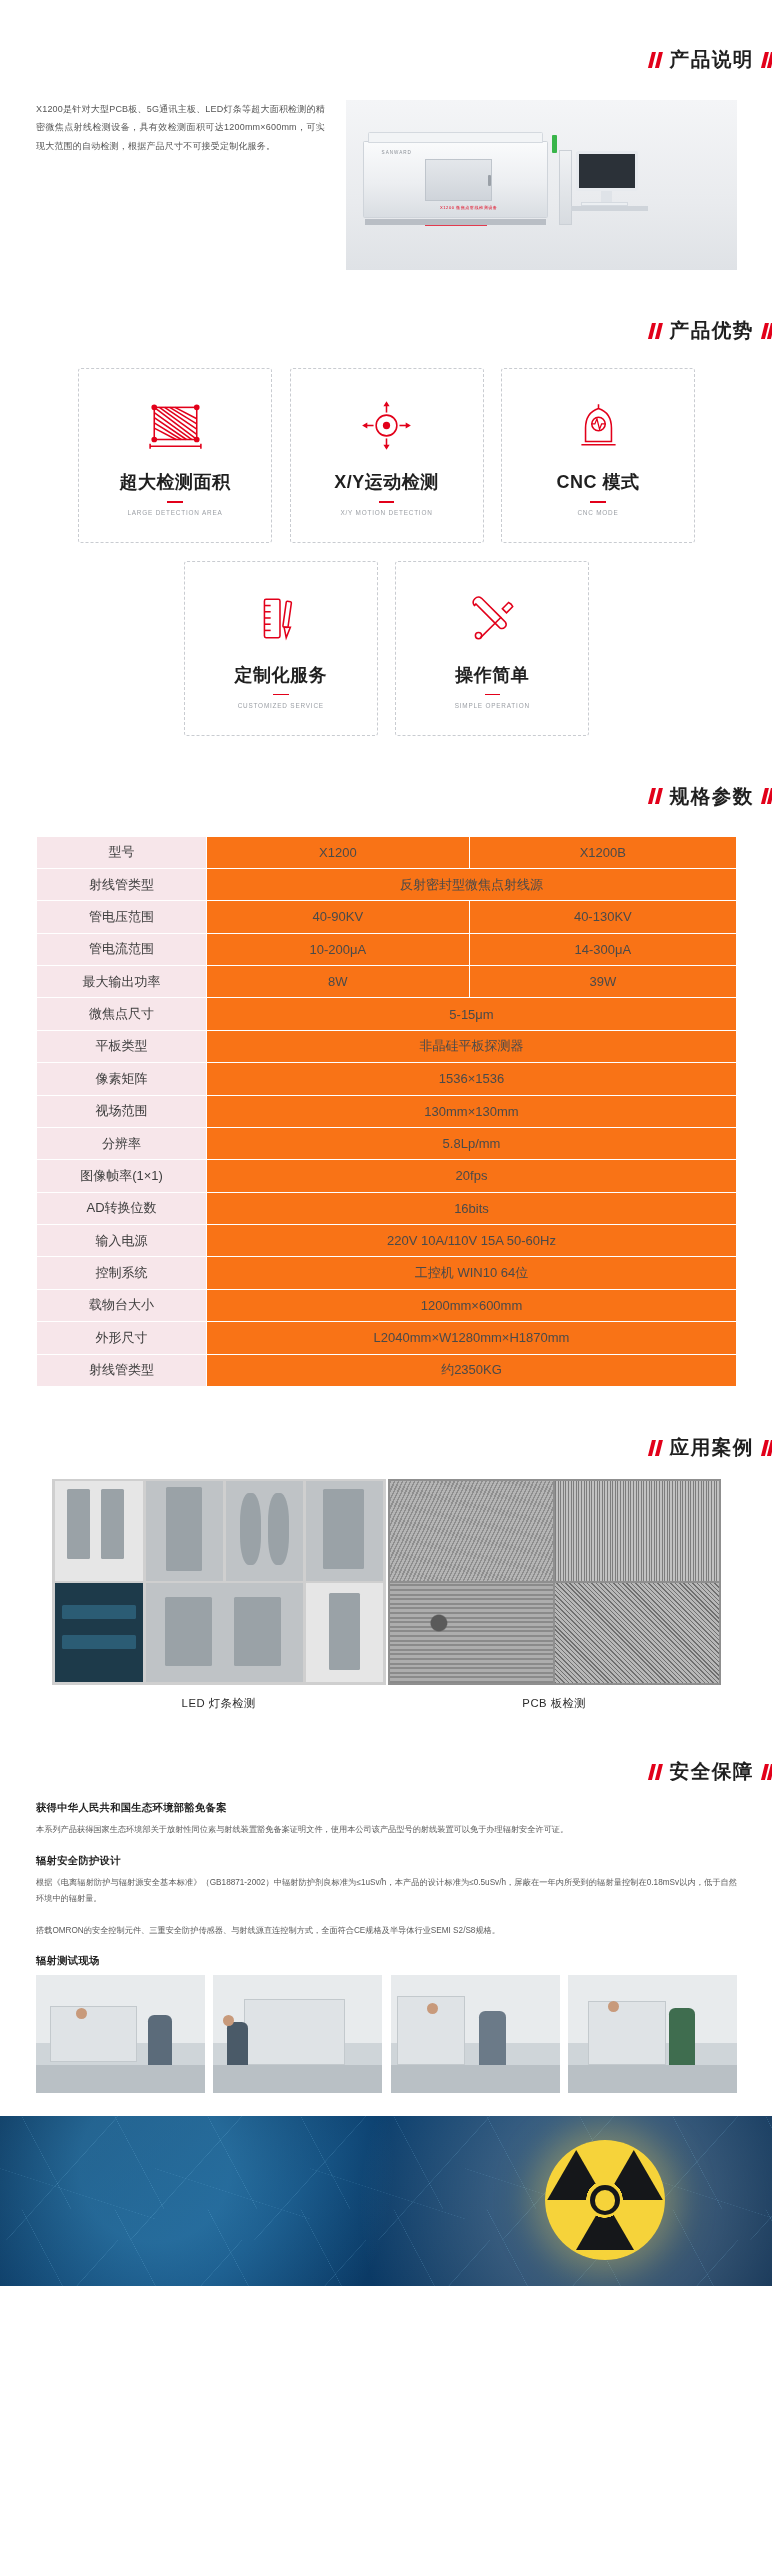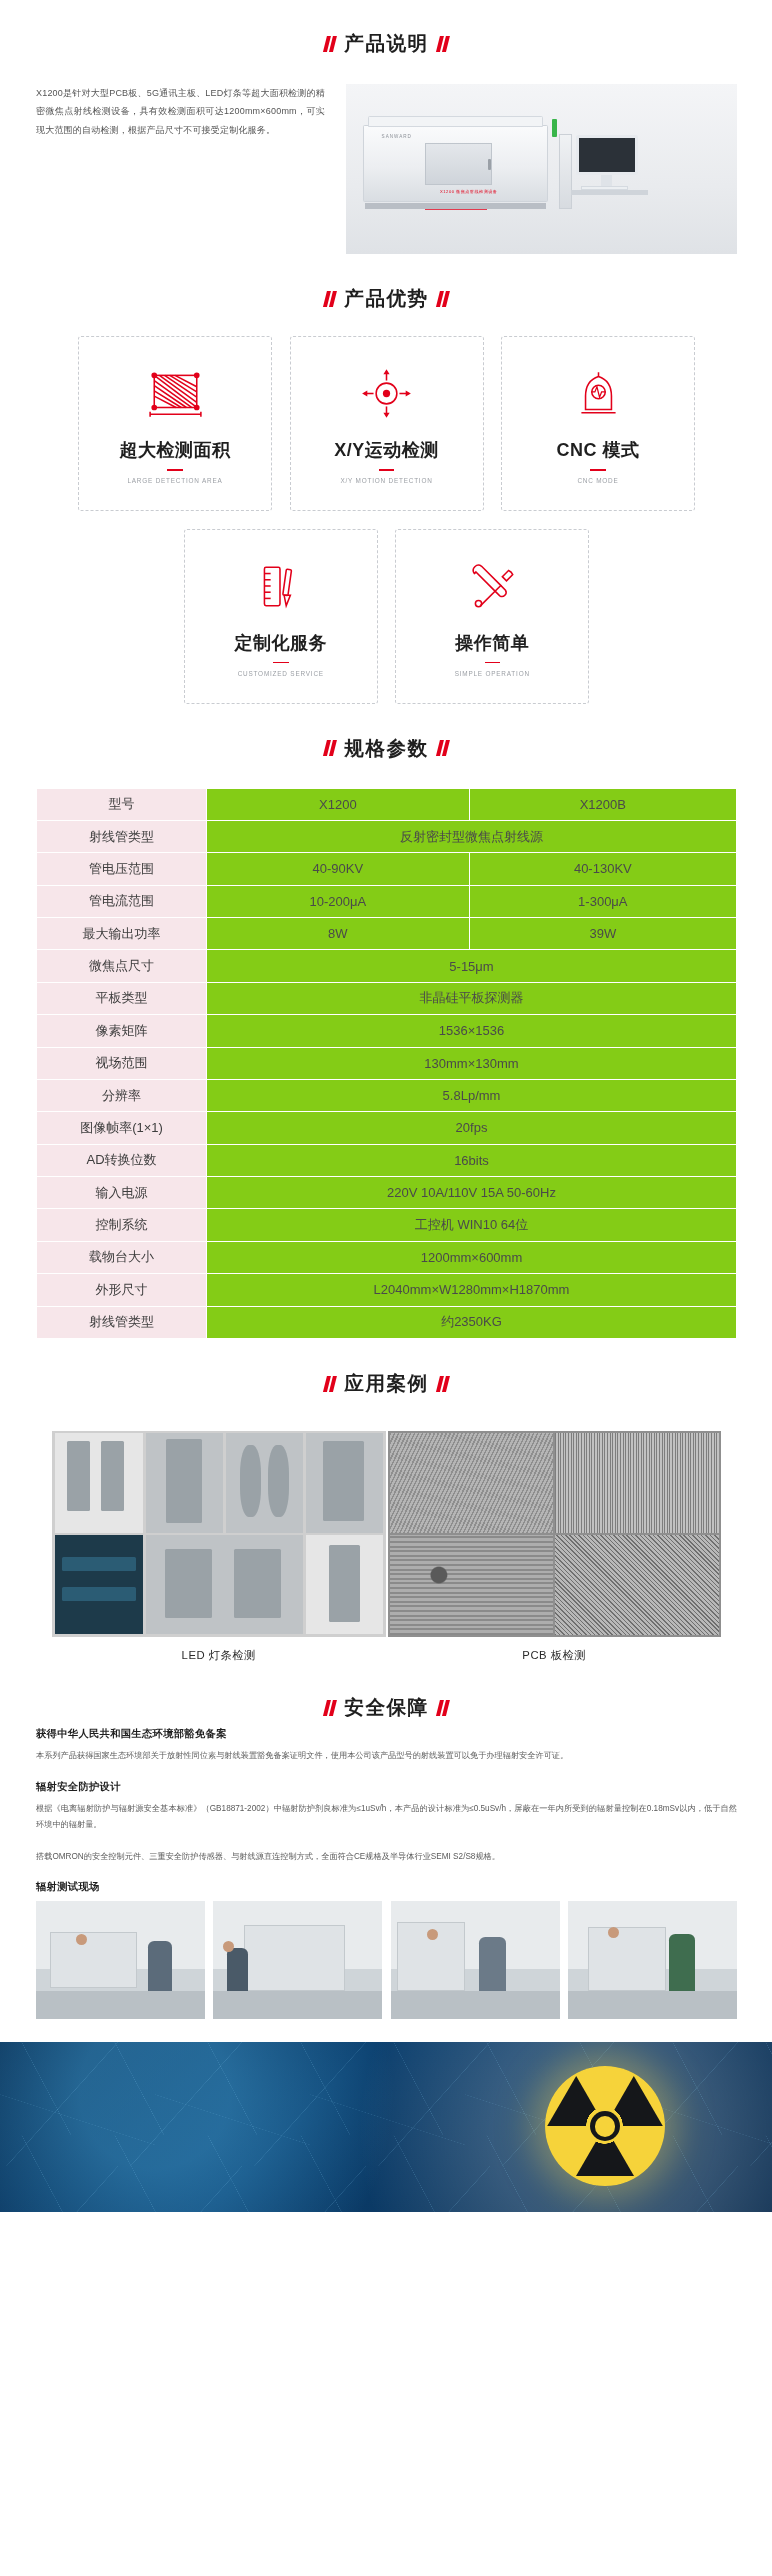--- a/index.html
+++ b/index.html
@@ -8,23 +8,23 @@
     background: #ffffff;
     font-family: "Liberation Sans", sans-serif;
     color: #333;
   }
   .page { width: 773px; }
 
   
   .sec-head {
     display: flex;
     align-items: center;
-    justify-content: center;
+    justify-content: flex-end;
     gap: 9.3px;
-    margin: 0 auto;
+    margin: 16px auto;
   }
   .sec-head .bars { display: flex; gap: 2.6px; }
   .sec-head .bars i {
     display: block;
     width: 3.6px;
     height: 15.5px;
     background: #e2001a;
     transform: skewX(-14deg);
   }
   .sec-head h2 {
@@ -214,24 +214,24 @@
     border: 1.5px solid #ffffff;
     padding: 6.7px 5.2px;
     text-align: center;
     color: #4a4a4a;
   }
   table.spec td.lab {
     background: #f7e6ea;
     width: 170px;
     color: #3d3d3d;
   }
-  table.spec td.val { background: #84cc16; }
-
-  
-  .cases { padding: 0 52px; margin-top: 34px; display: flex; gap: 2px; }
+  table.spec td.val { background: #f97316; }
+
+  
+  .cases { padding: 0 52px; margin-top: 18px; display: flex; gap: 2px; }
   .case { width: 50%; }
   .case-media {
     width: 100%; height: 206px;
     position: relative;
     overflow: hidden;
     background: #d9d9d9;
   }
   .case-cap {
     text-align: center;
     font-size: 11.3px;
@@ -548,21 +548,21 @@
             <td class="val" colspan="2">反射密封型微焦点射线源</td>
           </tr>
           <tr>
             <td class="lab">管电压范围</td>
             <td class="val">40-90KV</td>
             <td class="val">40-130KV</td>
           </tr>
           <tr>
             <td class="lab">管电流范围</td>
             <td class="val">10-200μA</td>
-            <td class="val">1-300μA</td>
+            <td class="val">14-300μA</td>
           </tr>
           <tr>
             <td class="lab">最大输出功率</td>
             <td class="val">8W</td>
             <td class="val">39W</td>
           </tr>
           <tr>
             <td class="lab">微焦点尺寸</td>
             <td class="val" colspan="2">5-15μm</td>
           </tr>

